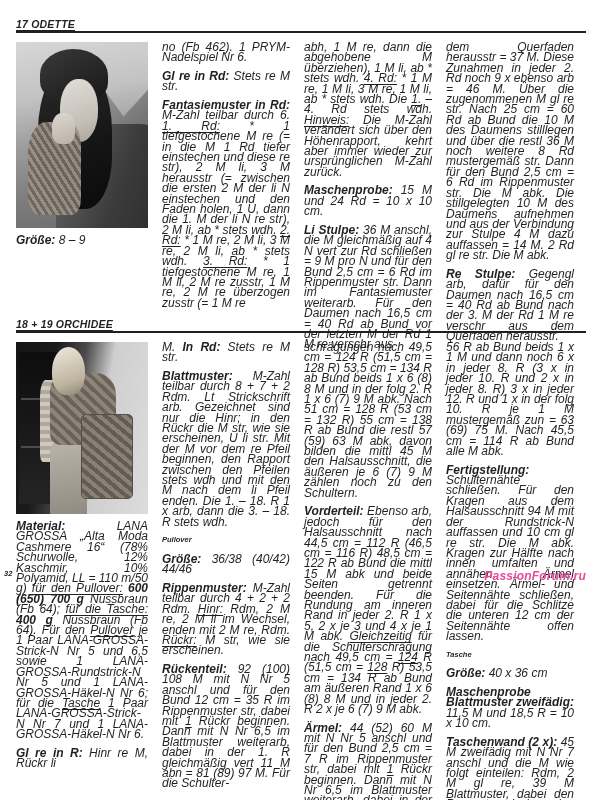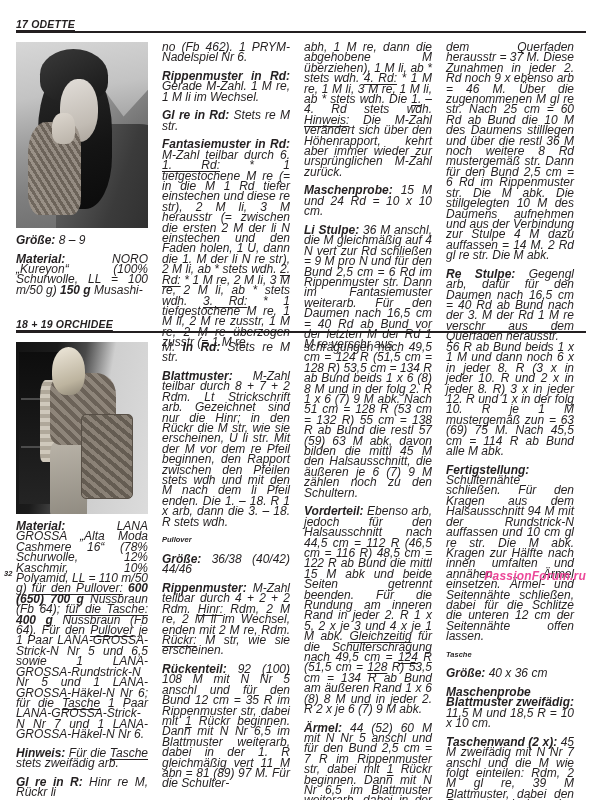--- a/index.html
+++ b/index.html
@@ -249,27 +249,25 @@
           <div class="ph-coat"></div>
           <div class="ph-hair"></div>
           <div class="ph-hat"></div>
           <div class="ph-face"></div>
           <div class="ph-mitt"></div>
           <div class="ph-hand"></div>
         </div>
 
         <p class="body"><span class="lbl">Größe:</span><span> 8 – 9</span></p>
 
-        <p class="body"><span class="lbl">Material:</span><span> NORO „Kureyon“ (100% Schurwolle, LL = 100 m/50 g) </span><span class="lbl">150 g</span><span> Musashi-</span></p>
       </div>
 
       <div class="col">
         <p class="body">no (Fb 462). 1 PRYM-Nadelspiel Nr 6.</p>
 
-        <p class="body"><span class="lbl">Rippenmuster in Rd:</span><span> Gerade M-Zahl. 1 M re, 1 M li im Wechsel.</span></p>
 
         <p class="body"><span class="lbl">Gl re in Rd:</span><span> Stets re M str.</span></p>
 
         <p class="body"><span class="lbl">Fantasiemuster in Rd:</span><span> M-Zahl teilbar durch 6. </span><span class="u">1. Rd:</span><span> * 1 tiefgestochene M re (= in die M 1 Rd tiefer einstechen und diese re str), 2 M li, 3 M herausstr (= zwischen die ersten 2 M der li N einstechen und den Faden holen, 1 U, dann die 1. M der li N re str), 2 M li, ab * stets wdh. </span><span class="u">2. Rd:</span><span> * 1 M re, 2 M li, 3 M re, 2 M li, ab * stets wdh. </span><span class="u">3. Rd:</span><span> * 1 tiefgestochene M re, 1 M li, 2 M re zusstr, 1 M re, 2 M re überzogen zusstr (= 1 M re</span></p>
       </div>
 
       <div class="col">
         <p class="body"><span>abh, 1 M re, dann die abgehobene M überziehen), 1 M li, ab * stets wdh. </span><span class="u">4. Rd:</span><span> * 1 M re, 1 M li, 3 M re, 1 M li, ab * stets wdh. Die </span><span class="u">1.</span><span> – 4. Rd stets wdh. </span><span class="u">Hinweis:</span><span> Die M-Zahl verändert sich über den Höhenrapport, kehrt aber immer wieder zur ursprünglichen M-Zahl zurück.</span></p>
 
         <p class="body"><span class="lbl">Maschenprobe:</span><span> 15 M und 24 Rd = 10 x 10 cm.</span></p>
@@ -301,21 +299,20 @@
           <div class="po-strap"></div>
           <div class="po-shirt"></div>
           <div class="po-pants"></div>
           <div class="po-sweater"></div>
           <div class="po-hair"></div>
           <div class="po-bag"></div>
         </div>
 
         <p class="body"><span class="lbl">Material:</span><span> LANA GROSSA „Alta Moda Cashmere 16“ (78% Schurwolle, 12% Kaschmir, 10% Polyamid, LL = 110 m/50 g) </span><span class="u">für den Pullover:</span><span class="lbl"> 600 (650) 700 g</span><span> Nussbraun (Fb 64); </span><span class="u">für die Tasche:</span><span class="lbl"> 400 g</span><span> Nussbraun (Fb 64). Für den </span><span class="u">Pullover</span><span> je 1 Paar LANA-GROSSA-Strick-N Nr 5 und 6,5 sowie 1 LANA-GROSSA-Rundstrick-N Nr 5 und 1 LANA-GROSSA-Häkel-N Nr 6; für die </span><span class="u">Tasche</span><span> 1 Paar LANA-GROSSA-Strick-N Nr 7 und 1 LANA-GROSSA-Häkel-N Nr 6.</span></p>
 
-        <p class="body"><span class="lbl">Hinweis:</span><span> Für die </span><span class="u">Tasche</span><span> stets zweifädig arb.</span></p>
 
         <p class="body"><span class="lbl">Gl re in R:</span><span> Hinr re M, Rückr li</span></p>
       </div>
 
       <div class="col">
         <p class="body"><span>M. </span><span class="lbl">In Rd:</span><span> Stets re M str.</span></p>
 
         <p class="body"><span class="lbl">Blattmuster:</span><span> M-Zahl teilbar durch 8 + 7 + 2 Rdm. Lt Strickschrift arb. Gezeichnet sind nur die Hinr; in den Rückr die M str, wie sie erscheinen, U li str. Mit der M vor dem re Pfeil beginnen, den Rapport zwischen den Pfeilen stets wdh und mit den M nach dem li Pfeil enden. Die 1. – 18. R 1 x arb, dann die 3. – 18. R stets wdh.</span></p>
 
         <p class="sub-head">Pullover</p>

